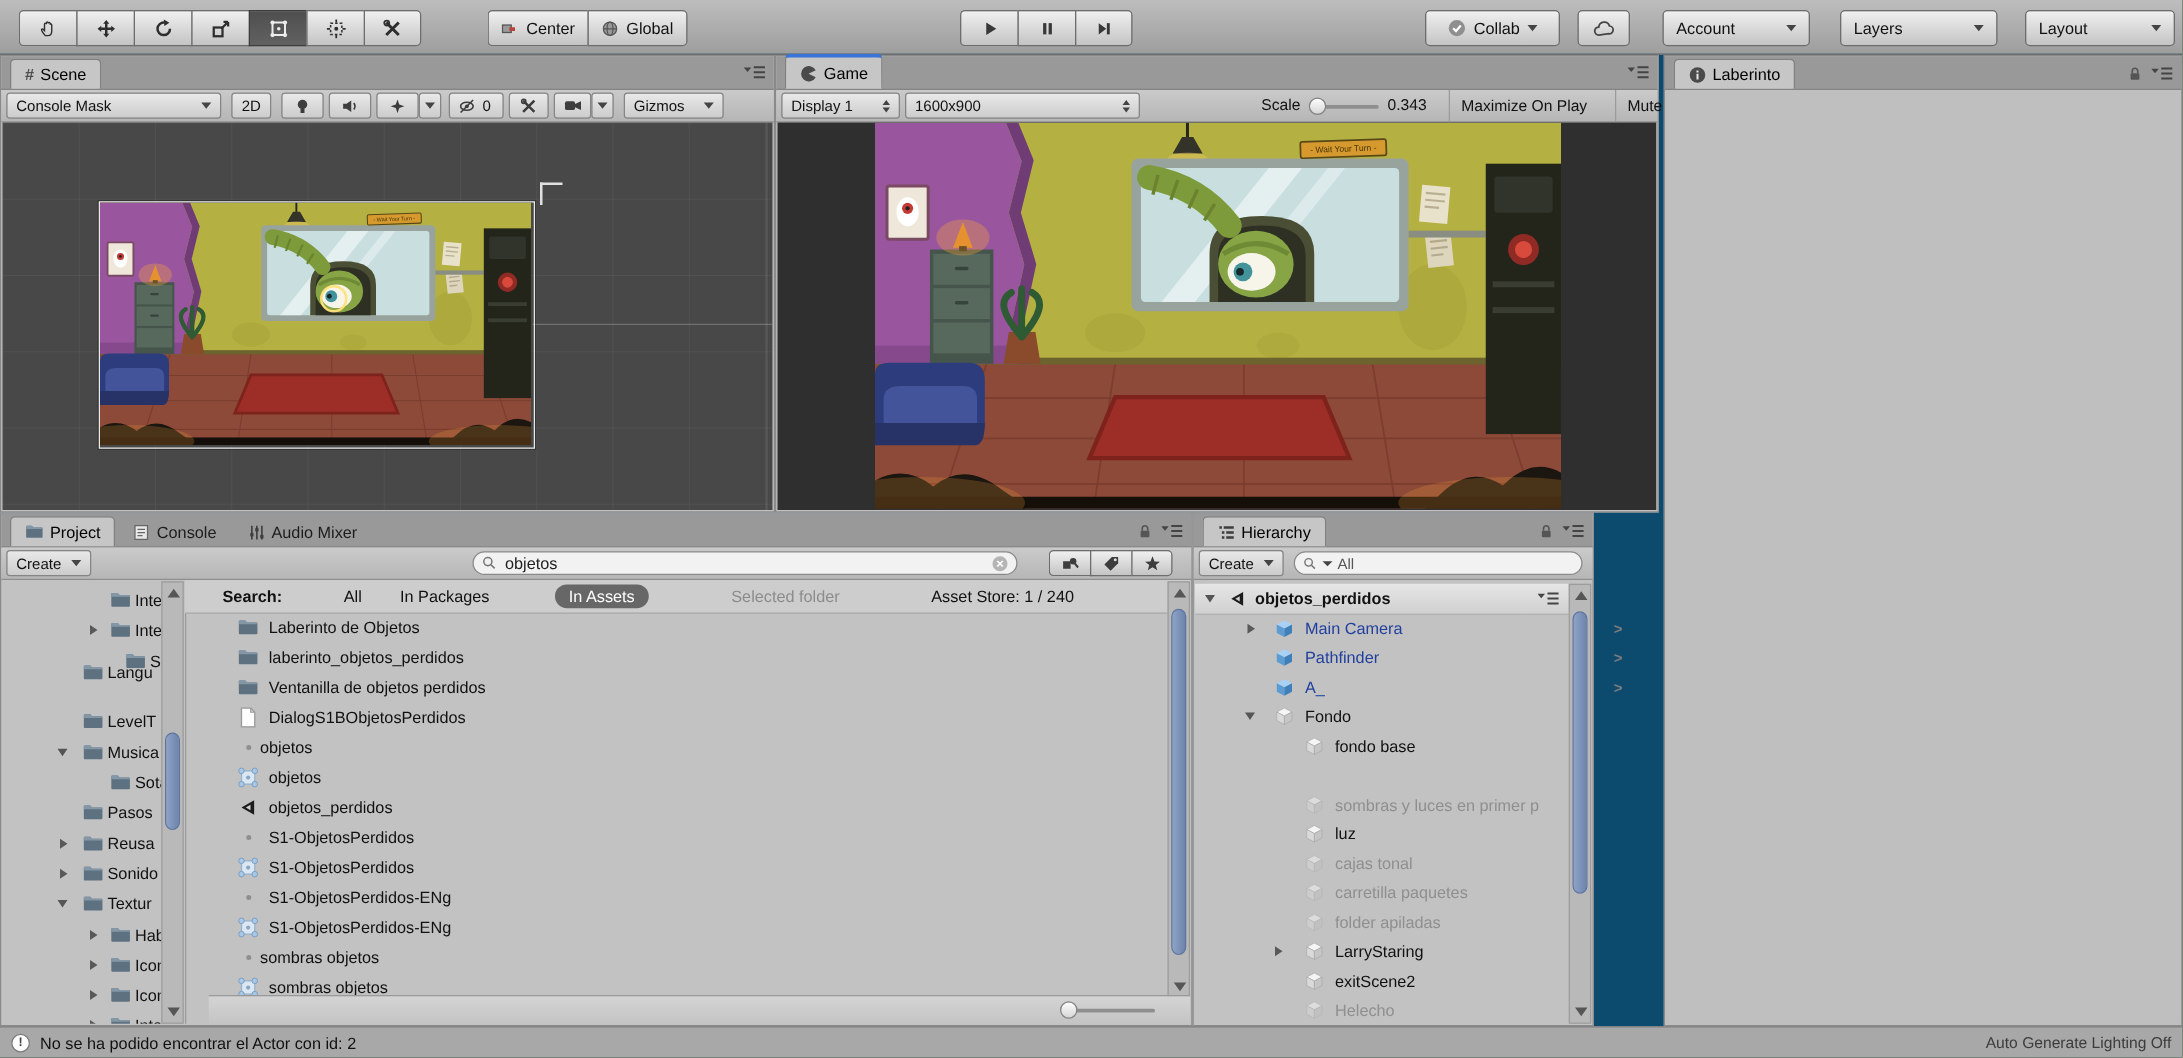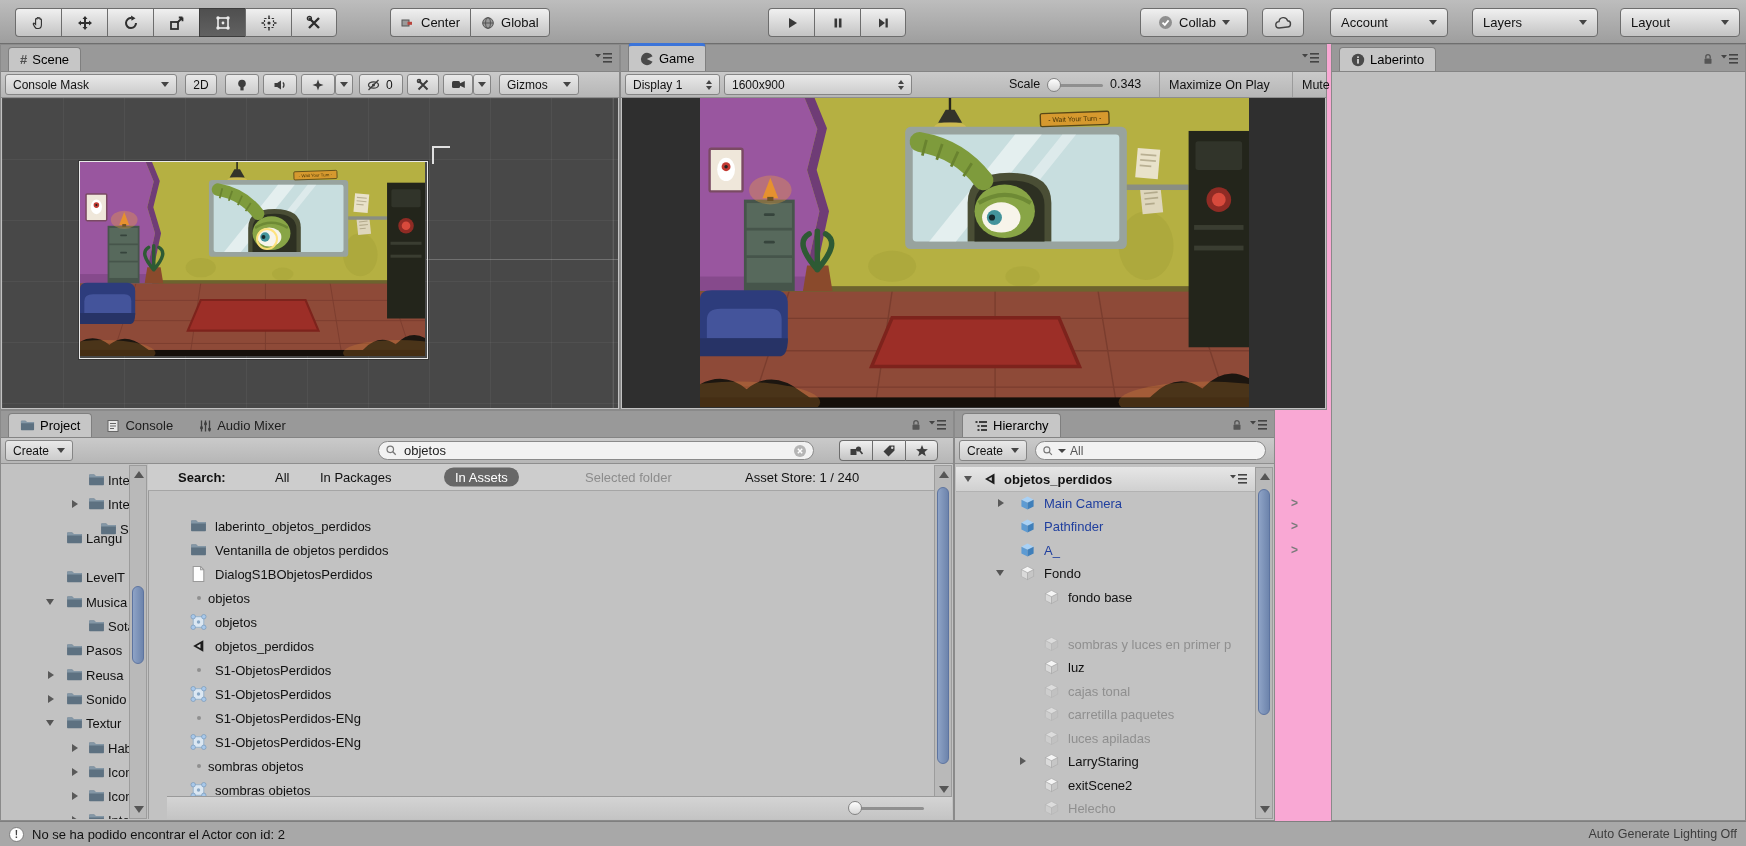--- a/index.html
+++ b/index.html
@@ -1,16 +1,16 @@
 <!DOCTYPE html>
 <html><head>
 <meta charset="utf-8">
 <style>
   html,body{margin:0;padding:0;background:#888}
-  .root{position:relative;width:1746px;height:846px;background:#f9a8d4;font-family:"Liberation Sans",sans-serif;font-size:13px;color:#111;overflow:hidden}
+  .root{position:relative;width:1746px;height:846px;background:#0c4a6e;font-family:"Liberation Sans",sans-serif;font-size:13px;color:#111;overflow:hidden}
   svg{display:block}
   
   .topbar{position:absolute;left:0;top:0;width:100%;height:44px;background:linear-gradient(#bdbdbd,#9e9e9e);border-bottom:1px solid #6e6e6e;box-sizing:border-box}
   .group{position:absolute;top:8px;display:flex}
   .btn{height:29px;background:linear-gradient(#f0f0f0,#c4c4c4);border:1px solid #6d6d6d;border-radius:4px;display:flex;align-items:center;justify-content:center;gap:6px;box-sizing:border-box;padding:0 10px;font-size:13px;color:#111;white-space:nowrap}
   .group .btn{border-radius:0;border-right:none}
   .group .btn:first-child{border-radius:4px 0 0 4px}
   .group .btn:last-child{border-radius:0 4px 4px 0;border-right:1px solid #6d6d6d}
   .btn.single{position:absolute;top:8px}
   .btn.darksel{background:linear-gradient(#4f4f4f,#616161);border-color:#3c3c3c}
@@ -673,20 +673,26 @@
     <div class="filterrow">
       <span style="left:30px;font-weight:bold">Search:</span>
       <span style="left:127px">All</span>
       <span style="left:172px">In Packages</span>
       <span class="pill" style="left:296px">In Assets</span>
       <span style="left:437px;color:#8c8c8c">Selected folder</span>
       <span style="left:597px">Asset Store: 1 / 240</span>
     </div>
 
     <div class="filelist">
+      <div class="frow" style="top:0">
+          <svg class="fi">
+            <use href="#fold"></use>
+          </svg>
+          <span class="flabel">Laberinto de Objetos</span>
+        </div>
       <div class="frow" style="top:24px">
           <svg class="fi">
             <use href="#fold"></use>
           </svg>
           <span class="flabel">laberinto_objetos_perdidos</span>
         </div>
       <div class="frow" style="top:48px">
           <svg class="fi">
             <use href="#fold"></use>
           </svg>
@@ -863,21 +869,21 @@
     <div class="hrow" style="top:291.5px">
         <svg class="cic" style="left:88px">
           <use href="#cube-gray"></use>
         </svg>
         <span class="hlabel dis" style="left:112px">carretilla paquetes</span>
       </div>
     <div class="hrow" style="top:315px">
         <svg class="cic" style="left:88px">
           <use href="#cube-gray"></use>
         </svg>
-        <span class="hlabel dis" style="left:112px">luces apiladas</span>
+        <span class="hlabel dis" style="left:112px">folder apiladas</span>
       </div>
     <div class="hrow" style="top:338.5px">
         <span class="tri r" style="left:64px"></span>
         <svg class="cic" style="left:88px">
           <use href="#cube-white"></use>
         </svg>
         <span class="hlabel" style="left:112px">LarryStaring</span>
       </div>
     <div class="hrow" style="top:362px">
         <svg class="cic" style="left:88px">

